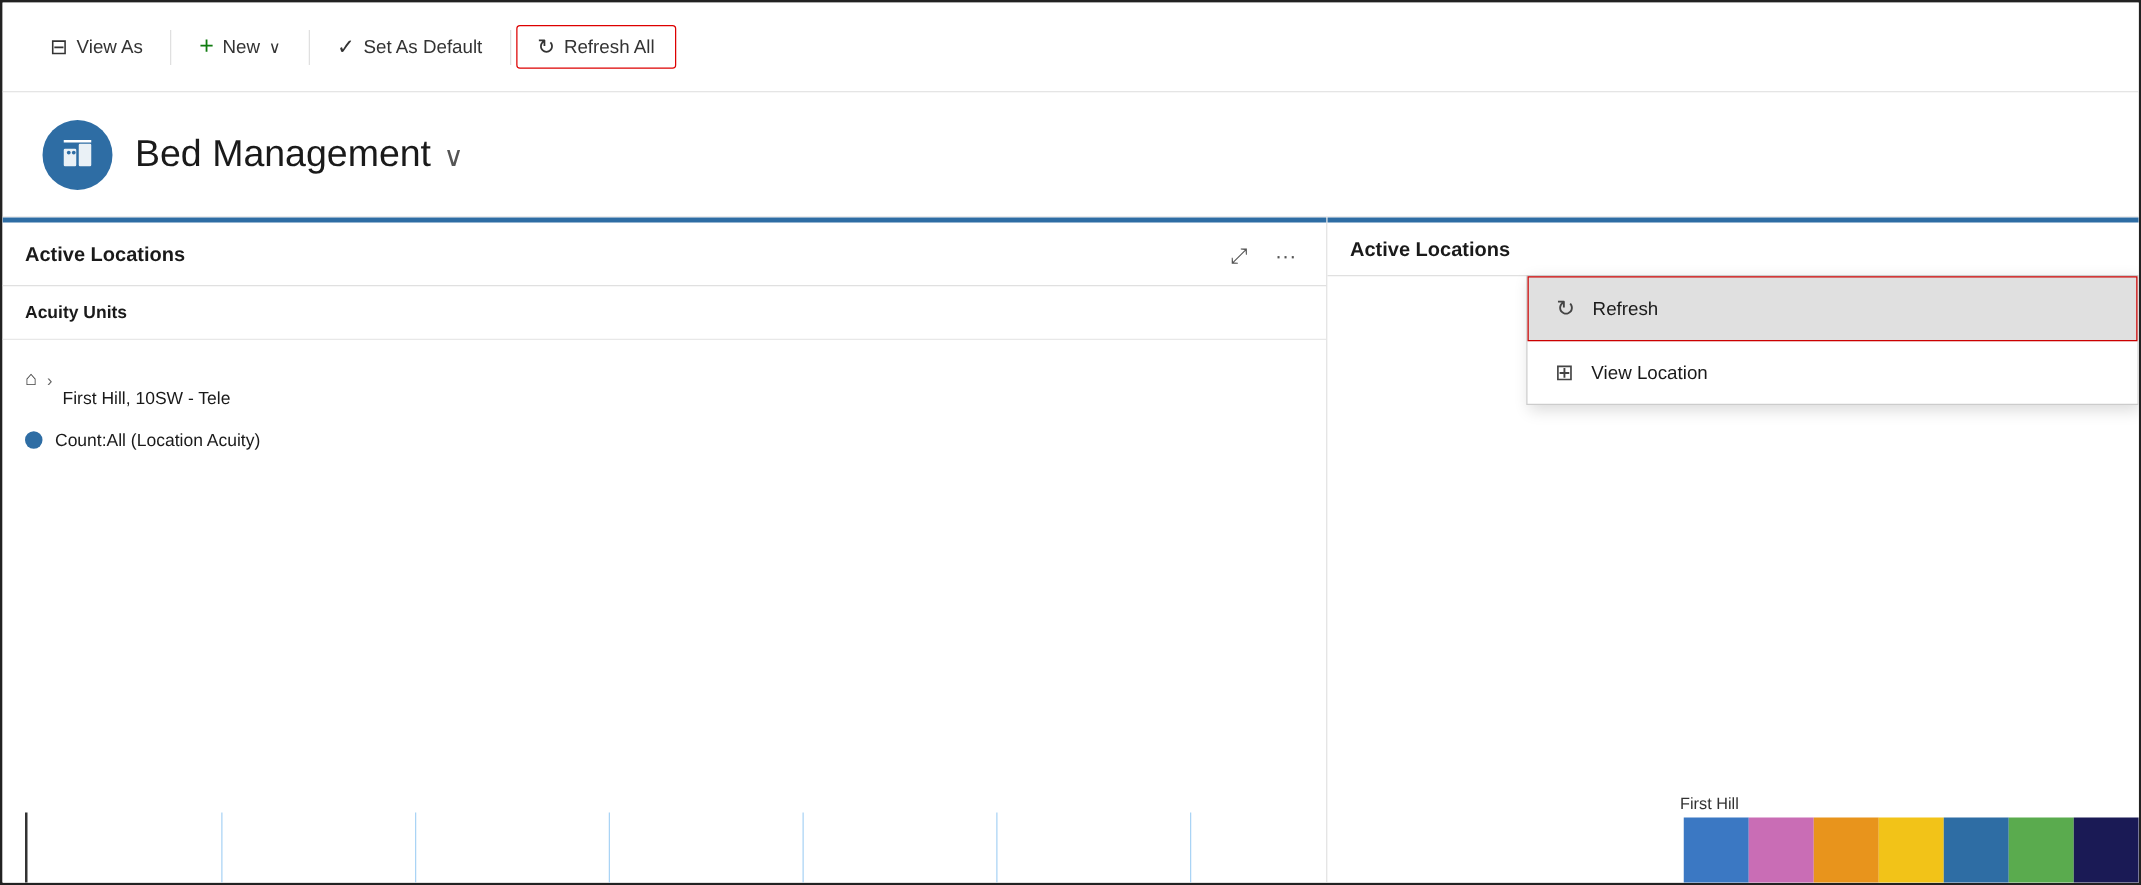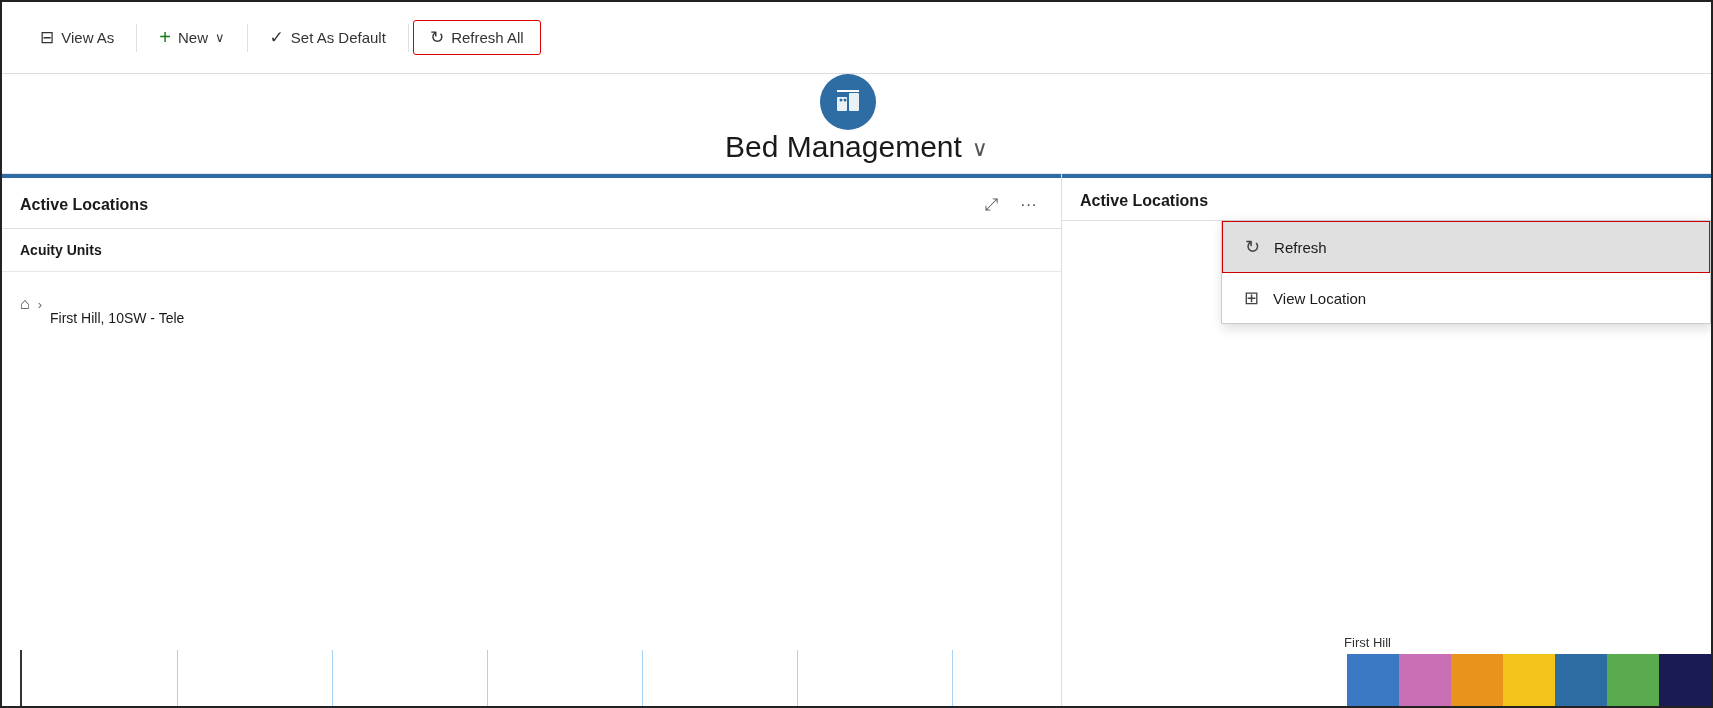--- a/index.html
+++ b/index.html
@@ -45,21 +45,20 @@
     }
 
     
     .page-header {
       display: flex;
       align-items: center;
       height: 100px;
       padding: 0 32px;
       background: #fff;
       border-bottom: 1px solid #e8e8e8;
-      flex-direction: column;
     }
     .page-icon {
       width: 56px;
       height: 56px;
       border-radius: 50%;
       background: #2e6da4;
       display: flex;
       align-items: center;
       justify-content: center;
       margin-right: 18px;
@@ -312,20 +311,24 @@
       </div>
     </div>
     <div class="acuity-row">
       <span class="acuity-label">Acuity Units</span>
     </div>
     <div class="location-row">
       <span class="home-icon">⌂</span>
       <span class="chevron-right">›</span>
       <span class="location-text">First Hill, 10SW - Tele</span>
     </div>
+    <div class="count-row">
+      <div class="count-dot"></div>
+      <span class="count-label">Count:All (Location Acuity)</span>
+    </div>
 
     <div class="chart-area">
       <div class="chart-line-black" style="left:18px; height:60px;"></div>
       <div class="chart-line-v" style="left:175px; height:60px;"></div>
       <div class="chart-line-v" style="left:330px; height:60px;"></div>
       <div class="chart-line-v" style="left:485px; height:60px;"></div>
       <div class="chart-line-v" style="left:640px; height:60px;"></div>
       <div class="chart-line-v" style="left:795px; height:60px;"></div>
       <div class="chart-line-v" style="left:950px; height:60px;"></div>
     </div>

